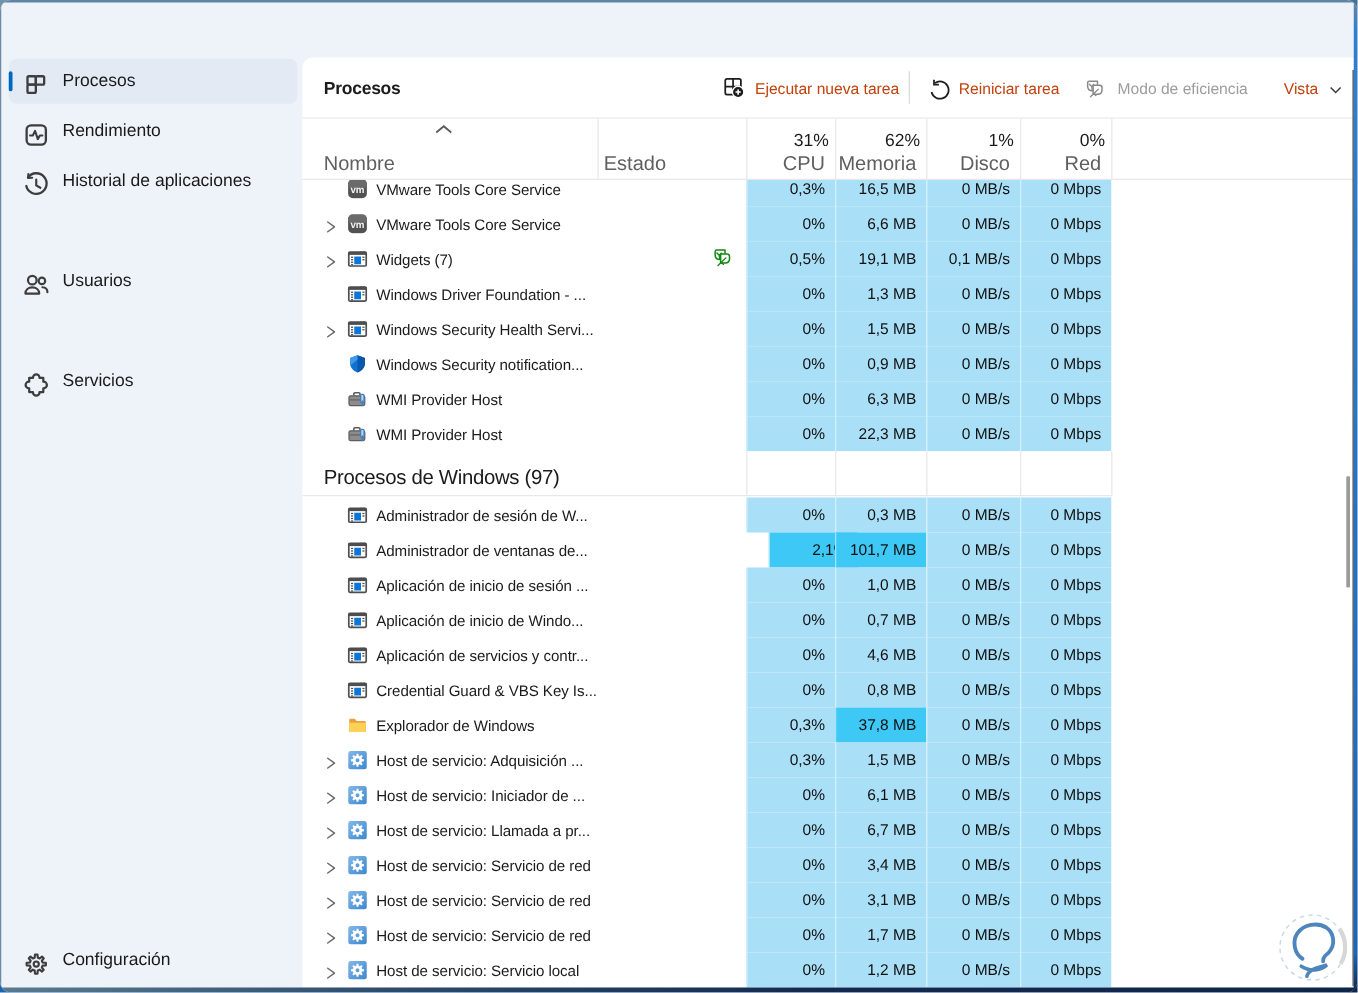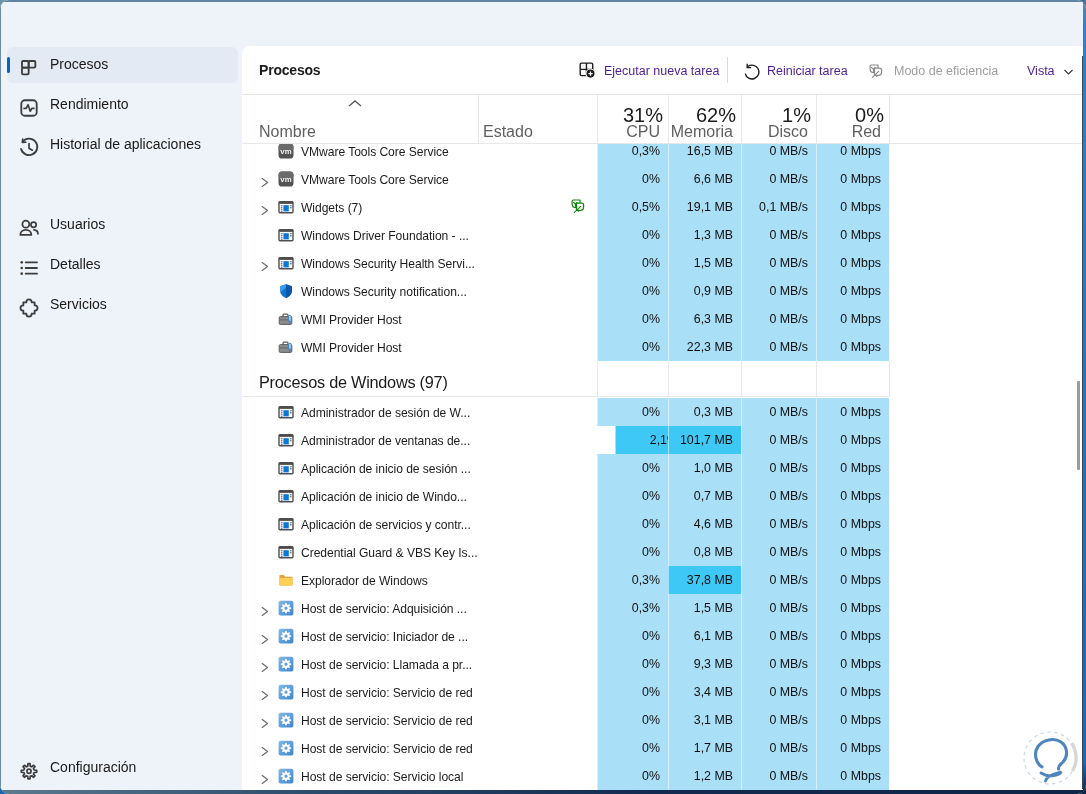--- a/index.html
+++ b/index.html
@@ -19,31 +19,31 @@
 
 #sidebar { position:absolute; left:0; top:46px; width:242px; height:744px; }
 .sitem { position:absolute; left:7px; width:231px; height:36px; border-radius:6px; }
 .sitem.sel { background:#e3eaf3; }
 .saccent { position:absolute; left:0px; top:10px; width:3px; height:16px; border-radius:2px; background:#0067c0; }
 .sicon { position:absolute; left:10.5px; top:10px; }
 .slbl { position:absolute; left:43px; top:9px; font-size:14px; color:#191919; }
 
 #main { position:absolute; left:242px; top:46px; width:842px; height:744px; background:#fff; border-top-left-radius:8px; }
 #heading { position:absolute; left:17px; top:16px; font-size:14px; font-weight:bold; letter-spacing:-0.2px; color:#1b1b1b; }
-.tbl { position:absolute; font-size:12.5px; color:#4c1d95; top:18px; }
+.tbl { position:absolute; font-size:12.5px; color:#c2410c; top:18px; }
 .tbl.dis { color:#9d9d9d; }
 .ticon { position:absolute; top:17px; }
 #tsep { position:absolute; left:485px; top:11px; width:1px; height:26px; background:#d9d9d9; }
 #toolborder { position:absolute; left:0; top:48px; width:842px; height:1px; background:#e6e6e6; }
 
 #thead { position:absolute; left:0; top:49px; width:842px; height:48px; background:#fff; }
 .hsep { position:absolute; top:0; width:1px; height:48px; background:#e8e8e8; }
 #hdrborder { position:absolute; left:0; top:97px; width:842px; height:1px; background:#e8e8e8; }
 .hlbl { position:absolute; bottom:2.5px; font-size:16px; color:#5f5f5f; }
-.hnum { position:absolute; top:8.5px; font-size:20px; color:#1b1b1b; text-align:right; }
+.hnum { position:absolute; top:8.5px; font-size:14px; color:#1b1b1b; text-align:right; }
 #sortchev { position:absolute; left:105px; top:4px; }
 
 #rowsvp { position:absolute; left:0; top:98px; width:842px; height:646px; overflow:hidden; }
 .row { position:absolute; left:0; width:842px; height:28px; }
 .rchev { position:absolute; left:18px; top:8.5px; }
 .ricon { position:absolute; left:36px; top:6px; }
 .rname { position:absolute; left:59px; top:7.5px; font-size:12.1px; color:#1b1b1b; letter-spacing:-0.05px; }
 .rleaf { position:absolute; left:327.5px; top:4.5px; }
 .cell { position:absolute; top:0; height:28px; background:#a9e0f8; font-size:12.4px; color:#101010; text-align:right; padding-right:8px; line-height:28px; border-left:1px solid rgba(255,255,255,0.5); }
 .cell.hl { background:#3ec8f5; }
@@ -85,29 +85,20 @@
         <span class="slbl">Historial de aplicaciones</span>
       </div>
 <div class="sitem" style="top:161px">
         <span class="sicon"><svg width="22" height="22" viewBox="0 0 16 16">
             <circle cx="5.7" cy="5.2" r="2.5" fill="none" stroke="#3d3d3d" stroke-width="1.3"></circle>
             <path d="M1.7 13 C1.7 10.7 3.5 9.4 5.7 9.4 C7.9 9.4 9.7 10.7 9.7 13 Z" fill="none" stroke="#3d3d3d" stroke-width="1.3" stroke-linejoin="round"></path>
             <circle cx="11.3" cy="5.6" r="1.9" fill="none" stroke="#3d3d3d" stroke-width="1.25"></circle>
             <path d="M11.6 9.3 C13.3 9.4 14.5 10.5 14.5 12.2" fill="none" stroke="#3d3d3d" stroke-width="1.25" stroke-linecap="round"></path>
           </svg></span>
         <span class="slbl">Usuarios</span>
-      </div>
-<div class="sitem" style="top:201px">
-        <span class="sicon"><svg width="22" height="22" viewBox="0 0 16 16">
-            <path d="M5.6 3.9 H13.8 M5.6 8 H13.8 M5.6 12.1 H13.8" stroke="#3d3d3d" stroke-width="1.35" stroke-linecap="round"></path>
-            <circle cx="2.7" cy="3.9" r="0.95" fill="#3d3d3d"></circle>
-            <circle cx="2.7" cy="8" r="0.95" fill="#3d3d3d"></circle>
-            <circle cx="2.7" cy="12.1" r="0.95" fill="#3d3d3d"></circle>
-          </svg></span>
-        <span class="slbl">Detalles</span>
       </div>
 <div class="sitem" style="top:241px">
         <span class="sicon"><svg width="22" height="22" viewBox="0 0 16 16">
             <path d="M6.1 3.9 V3.7 A1.9 1.9 0 0 1 9.9 3.7 V3.9 H12.1 V6.1 H12.3 A1.9 1.9 0 0 1 12.3 9.9 H12.1 V12.1 H9.9 V12.3 A1.9 1.9 0 0 1 6.1 12.3 V12.1 H3.9 V9.9 H3.7 A1.9 1.9 0 0 1 3.7 6.1 H3.9 V3.9 Z" fill="none" stroke="#3d3d3d" stroke-width="1.3" stroke-linejoin="round"></path>
           </svg></span>
         <span class="slbl">Servicios</span>
       </div>
 <div class="sitem" style="top:704px">
         <span class="sicon"><svg width="22" height="22" viewBox="0 0 16 16">
             <path d="M7.08 4.51 L7.29 2.6 L8.71 2.6 L8.92 4.51 L9.96 4.94 L11.34 3.85 L12.35 4.86 L11.26 6.24 L11.69 7.28 L13.6 7.49 L13.6 8.91 L11.69 9.12 L11.26 10.16 L12.35 11.54 L11.34 12.55 L9.96 11.46 L8.92 11.89 L8.71 13.8 L7.29 13.8 L7.08 11.89 L6.04 11.46 L4.66 12.55 L3.65 11.54 L4.74 10.16 L4.31 9.12 L2.4 8.91 L2.4 7.49 L4.31 7.28 L4.74 6.24 L3.65 4.86 L4.66 3.85 L6.04 4.94 Z" fill="none" stroke="#3d3d3d" stroke-width="1.25" stroke-linejoin="round"></path>
@@ -498,21 +489,21 @@
                 <linearGradient id="hg" x1="0" y1="0" x2="1" y2="1">
                   <stop offset="0" stop-color="#83b9e8"></stop>
                   <stop offset="1" stop-color="#3c86cf"></stop>
                 </linearGradient>
               </defs>
               <rect x="0.6" y="0.8" width="14.8" height="14.6" rx="2" fill="url(#hg)"></rect>
               <path d="M7.08 4.51 L7.29 3.05 L8.71 3.05 L8.92 4.51 L9.96 4.94 L11.14 4.05 L12.15 5.06 L11.26 6.24 L11.69 7.28 L13.15 7.49 L13.15 8.91 L11.69 9.12 L11.26 10.16 L12.15 11.34 L11.14 12.35 L9.96 11.46 L8.92 11.89 L8.71 13.35 L7.29 13.35 L7.08 11.89 L6.04 11.46 L4.86 12.35 L3.85 11.34 L4.74 10.16 L4.31 9.12 L2.85 8.91 L2.85 7.49 L4.31 7.28 L4.74 6.24 L3.85 5.06 L4.86 4.05 L6.04 4.94 Z M9.60 8.20 A1.6 1.6 0 1 0 6.40 8.20 A1.6 1.6 0 1 0 9.60 8.20 Z" fill="#fff" fill-rule="evenodd"></path>
             </svg></span>
           <span class="rname">Host de servicio: Llamada a pr...</span>
           <div class="cell" style="left:355px;width:71px">0%</div>
-          <div class="cell" style="left:426px;width:73px">9,3 MB</div>
+          <div class="cell" style="left:426px;width:73px">6,7 MB</div>
           <div class="cell" style="left:499px;width:75px">0 MB/s</div>
           <div class="cell" style="left:574px;width:73px">0 Mbps</div>
         </div>
 <div class="row" style="top:534px">
           <span class="rchev"><svg width="10" height="11" viewBox="0 0 10 11">
               <path d="M2.2 1.6 L7.6 5.5 L2.2 9.4" fill="none" stroke="#6a6a6a" stroke-width="1.2" stroke-linecap="round" stroke-linejoin="round"></path>
             </svg></span>
           <span class="ricon"><svg width="16" height="16" viewBox="0 0 16 16">
               <defs>
                 <linearGradient id="hg" x1="0" y1="0" x2="1" y2="1">

